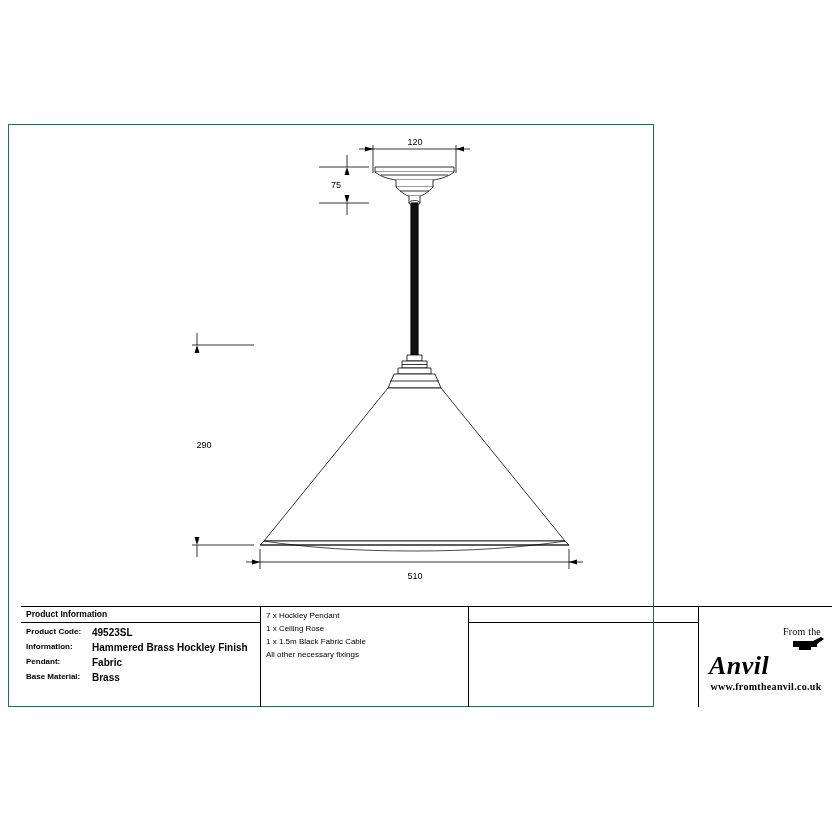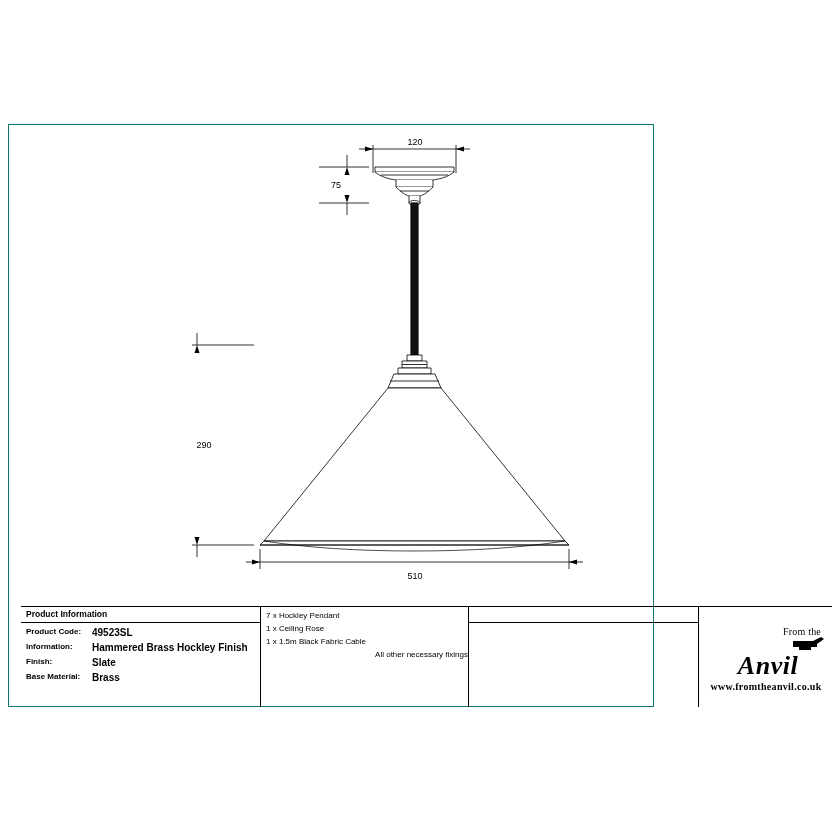--- a/index.html
+++ b/index.html
@@ -97,21 +97,21 @@
     font-size: 8px;
   }
   .spec-value {
     font-weight: bold;
     font-size: 10px;
   }
   .pack-item {
     font-size: 8px;
     margin-bottom: 5px;
   }
-  .pack-item.spacer { margin-top: 2px; text-align: right; }
+  .pack-item.spacer { margin-top: 2px; }
 
   
   .logo-box {
     position: absolute;
     left: 0;
     top: 0;
     width: 134px;
     height: 100px;
     display: flex;
     align-items: center;
@@ -130,21 +130,21 @@
     font-size: 10px;
     font-family: "Liberation Serif", serif;
     letter-spacing: 0.2px;
   }
   .logo-anvil {
     font-family: "Liberation Serif", serif;
     font-style: italic;
     font-weight: bold;
     font-size: 26px;
     line-height: 30px;
-    text-align: center;
+    text-align: left;
     padding-left: 4px;
     letter-spacing: 0.5px;
     margin-top: 28px;
   }
   .logo-url {
     font-family: "Liberation Serif", serif;
     font-weight: bold;
     font-size: 10px;
     text-align: center;
     letter-spacing: 0.3px;
@@ -239,22 +239,22 @@
       <div class="col-body">
         <div class="spec-row">
           <span class="spec-label">Product Code:</span>
           <span class="spec-value">49523SL</span>
         </div>
         <div class="spec-row">
           <span class="spec-label">Information:</span>
           <span class="spec-value">Hammered Brass Hockley Finish</span>
         </div>
         <div class="spec-row">
-          <span class="spec-label">Finish:</span>
-          <span class="spec-value">Slate</span>
+          <span class="spec-label">Pendant:</span>
+          <span class="spec-value">Fabric</span>
         </div>
         <div class="spec-row">
           <span class="spec-label">Base Material:</span>
           <span class="spec-value">Brass</span>
         </div>
       </div>
     </div>
 
     <div class="col col-pack">
       <div class="col-body">

